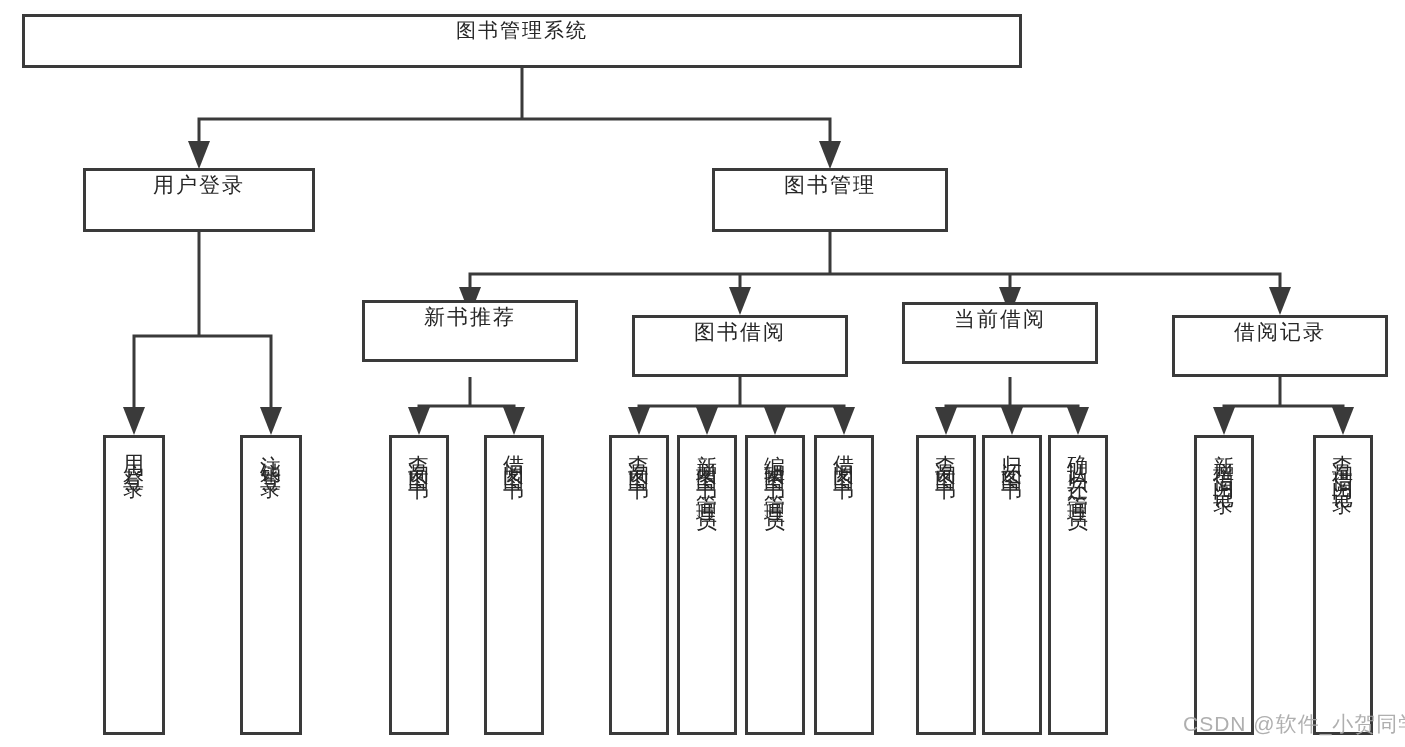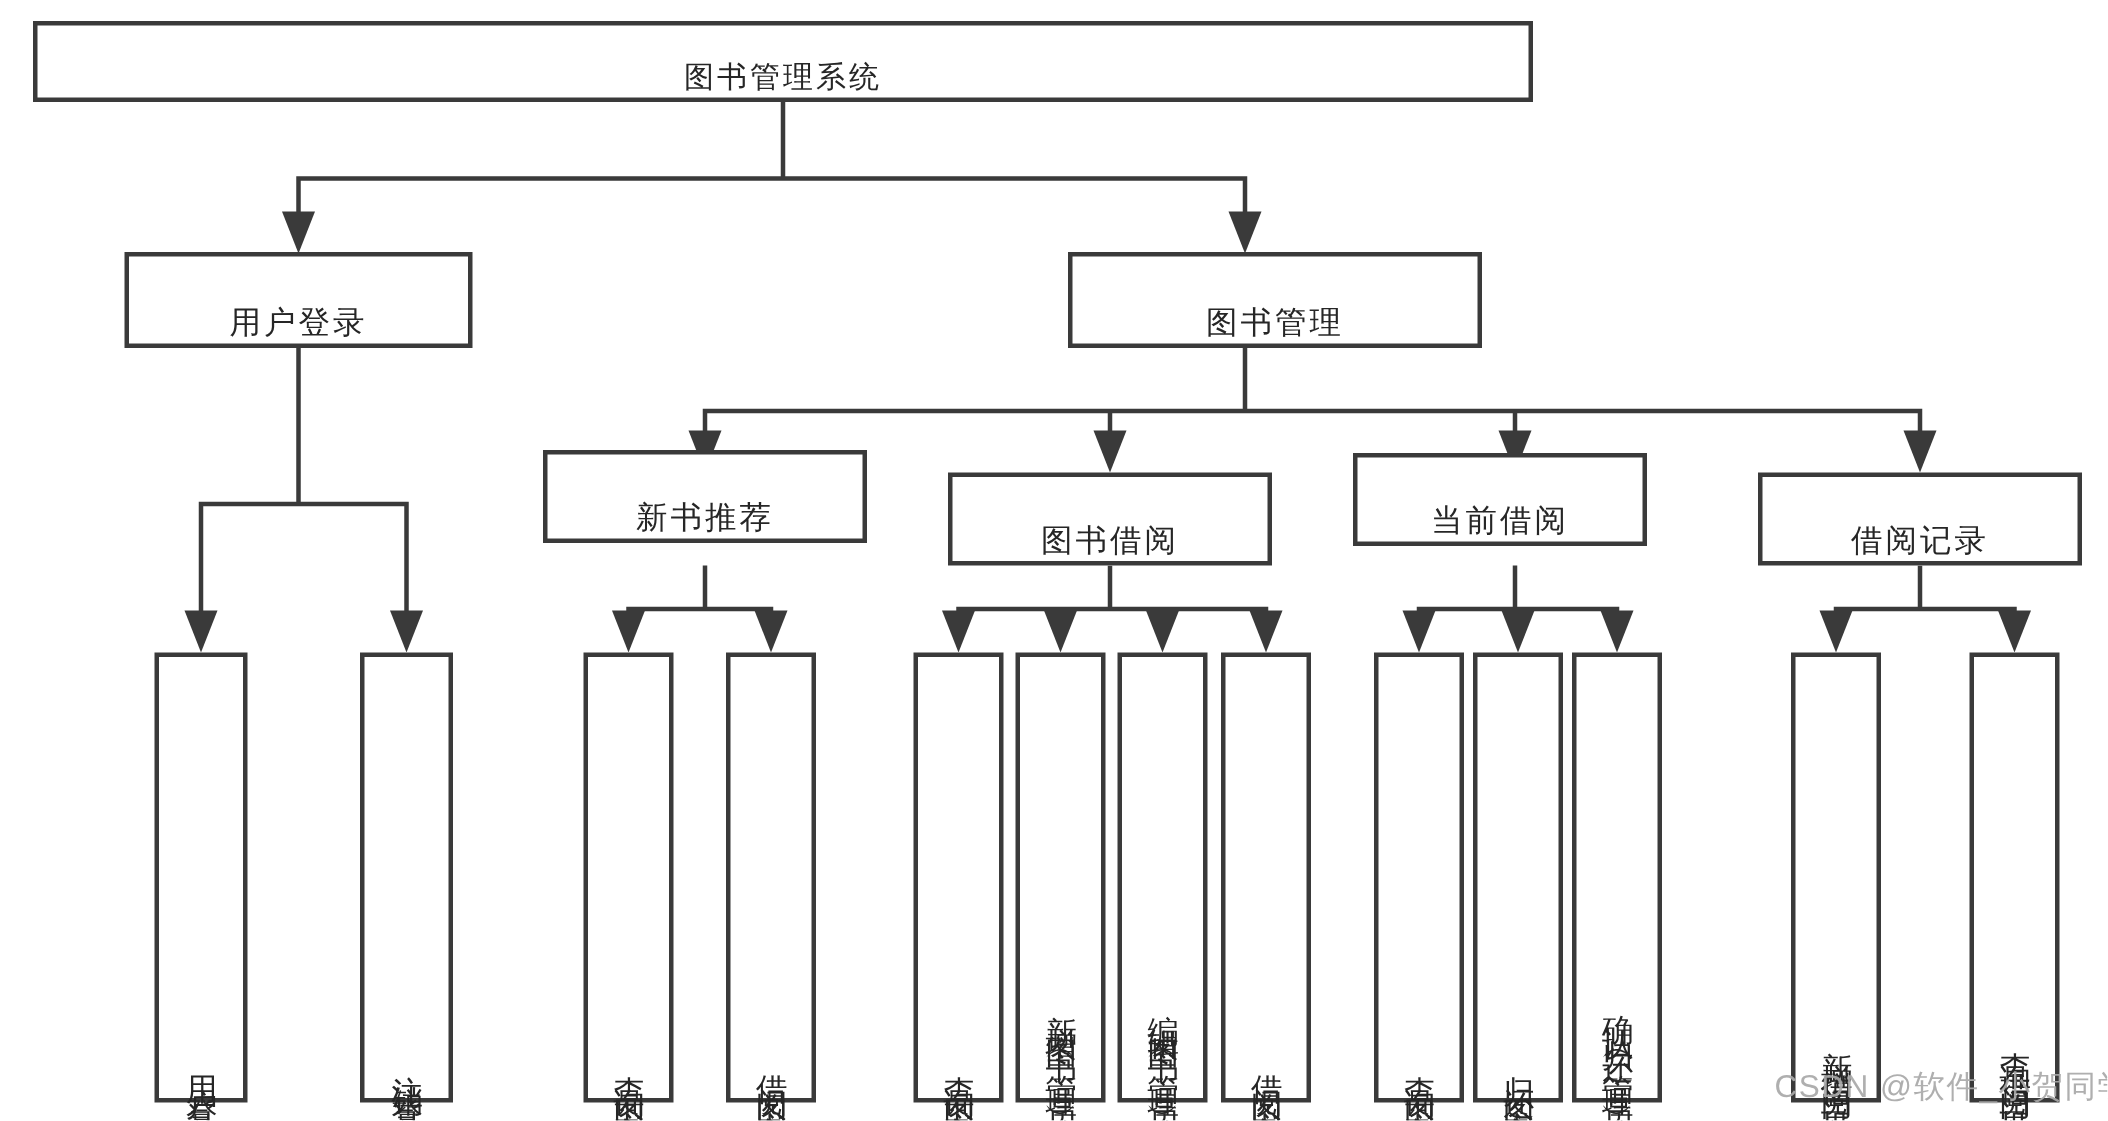--- a/index.html
+++ b/index.html
@@ -12,21 +12,21 @@
   html,body{margin:0;padding:0;background:var(--bg);}
   .canvas{
     position:relative;width:1405px;height:747px;background:var(--bg);
     font-family:"Liberation Sans", sans-serif;overflow:hidden;
   }
   .connectors{position:absolute;left:0;top:0;width:1405px;height:747px;}
   .connectors path{stroke:var(--line);stroke-width:3;fill:none;}
   .connectors polygon{fill:var(--line);stroke:none;}
   .node{
     position:absolute;background:#fff;border:3px solid var(--box-border);
-    box-sizing:border-box;display:flex;align-items:flex-end;justify-content:center;
+    box-sizing:border-box;display:flex;align-items:flex-start;justify-content:center;
     color:var(--text);
   }
   .node.h{font-size:21px;letter-spacing:2px;white-space:nowrap;}
   .node.root{font-size:20px;}
   .node.v .vtext{
     writing-mode:vertical-lr;text-orientation:mixed;
     font-size:21px;letter-spacing:8px;line-height:1;
   }
   .watermark{
     position:absolute;left:1183px;top:710px;z-index:5;
@@ -82,21 +82,21 @@
     </g>
   </svg>
 
   <div class="node h root" style="left:22px;top:14px;width:1000px;height:54px;">
     <span>图书管理系统</span>
   </div>
 
   <div class="node h" style="left:83px;top:168px;width:232px;height:64px;">
     <span>用户登录</span>
   </div>
-  <div class="node h" style="left:712px;top:168px;width:276px;height:64px;">
+  <div class="node h" style="left:712px;top:168px;width:236px;height:64px;">
     <span>图书管理</span>
   </div>
 
   <div class="node h" style="left:362px;top:300px;width:216px;height:62px;">
     <span>新书推荐</span>
   </div>
   <div class="node h" style="left:632px;top:315px;width:216px;height:62px;">
     <span>图书借阅</span>
   </div>
   <div class="node h" style="left:902px;top:302px;width:196px;height:62px;">

